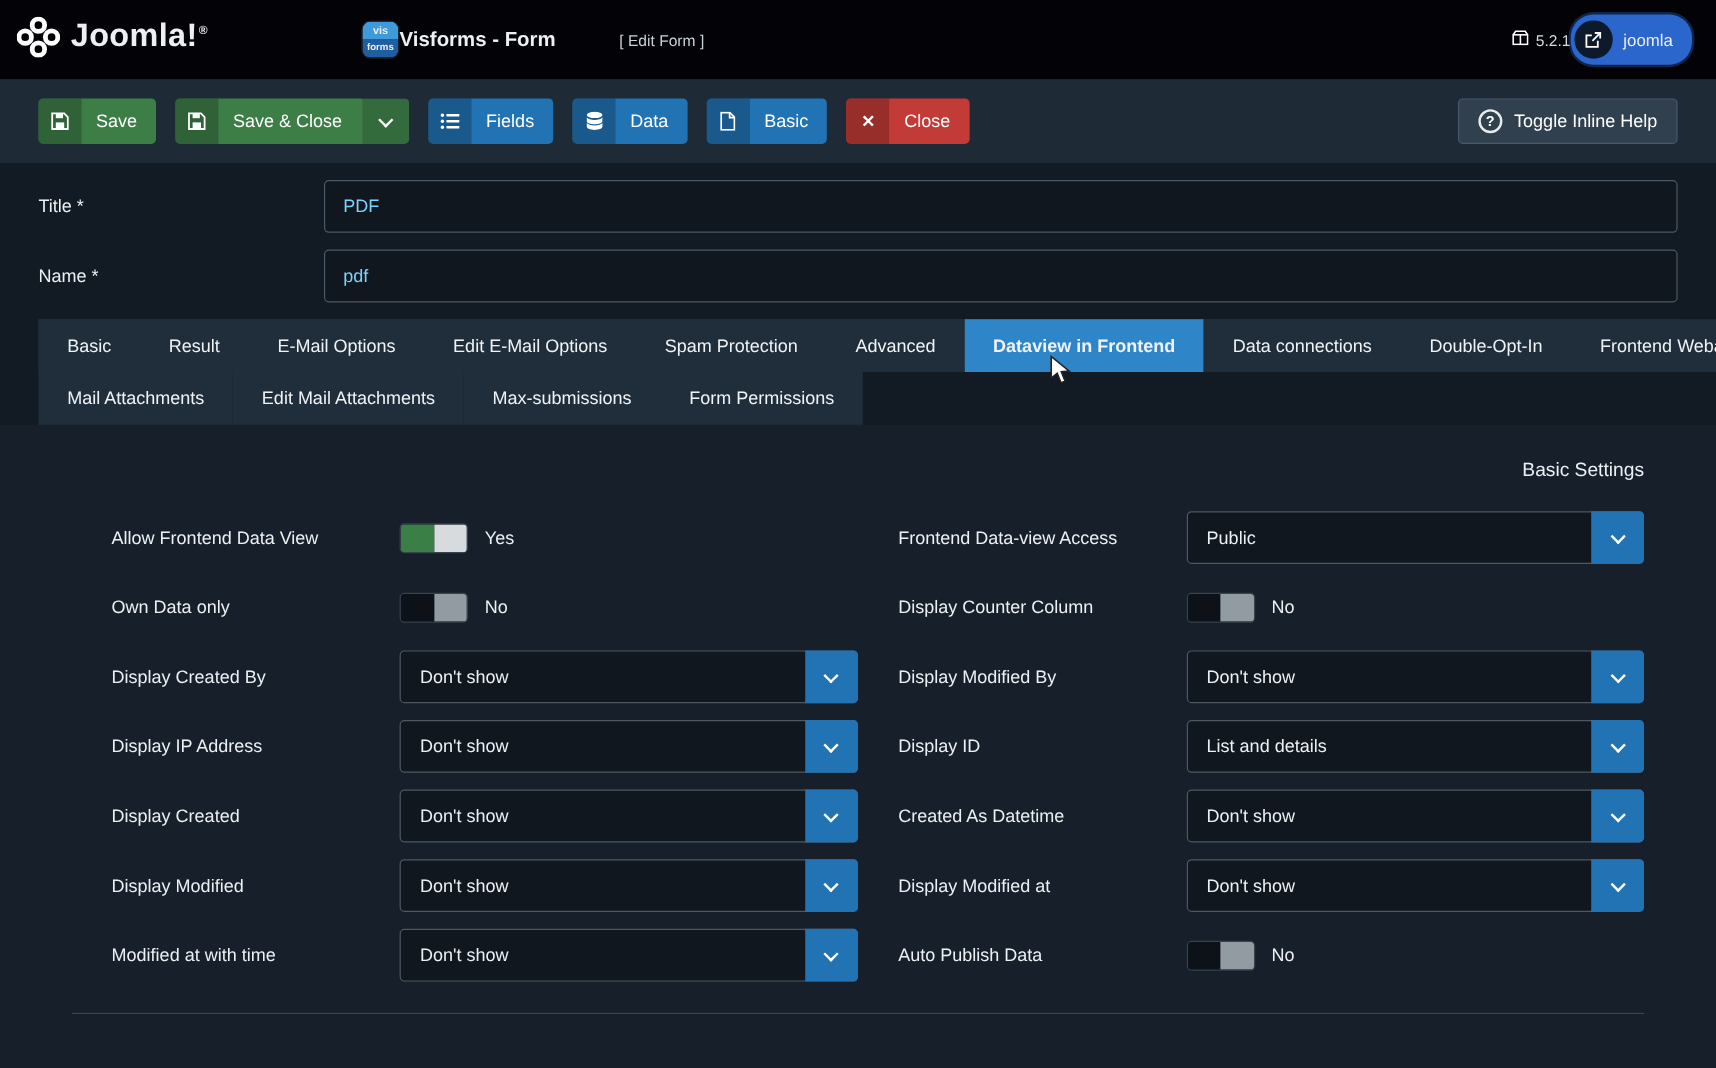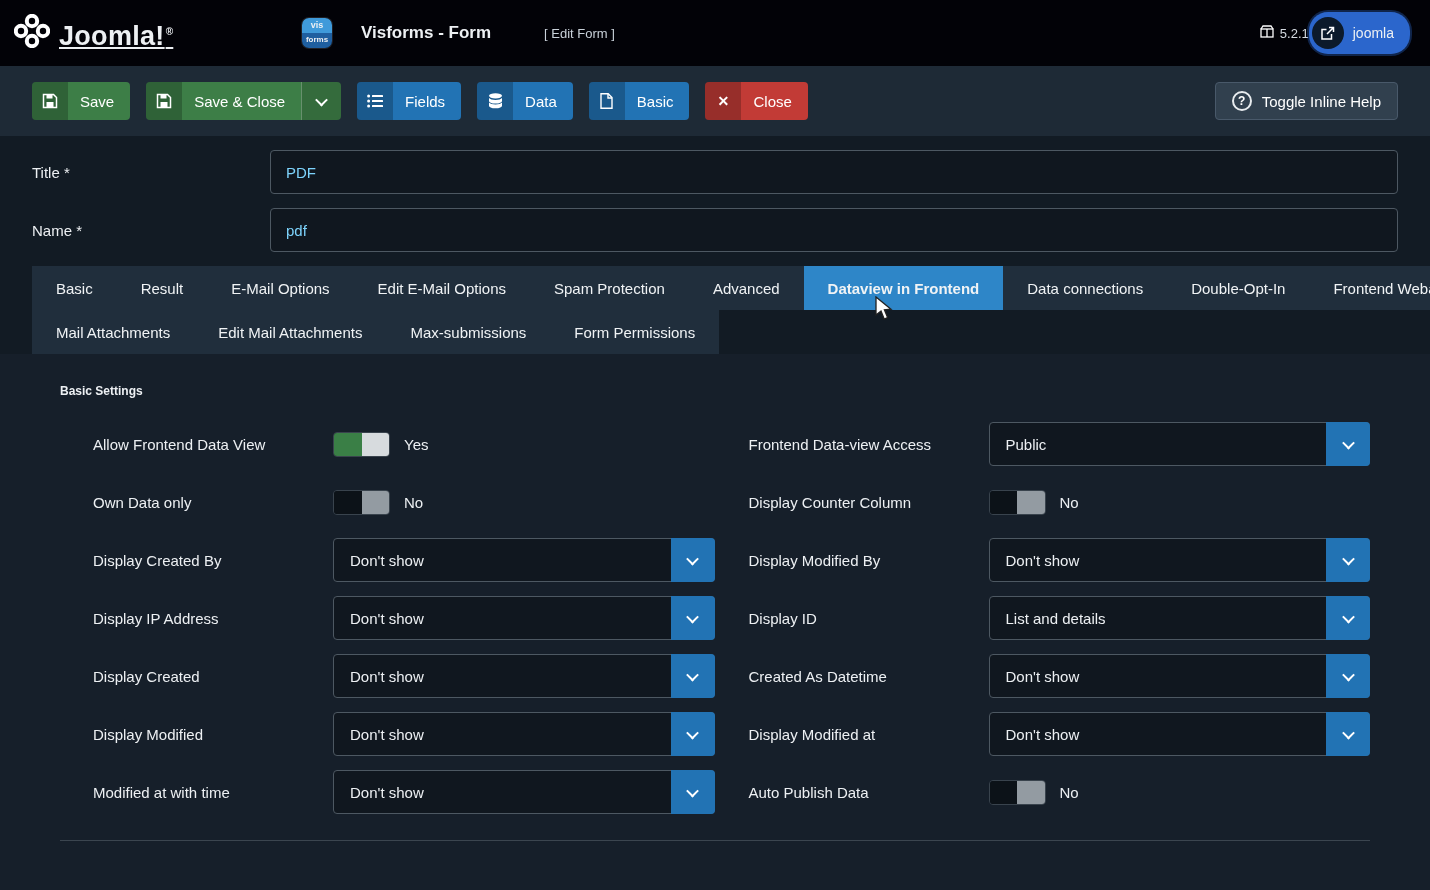--- a/index.html
+++ b/index.html
@@ -7,24 +7,24 @@
   body {
     font-family:"Liberation Sans", sans-serif;
     background:var(--page-bg,#121b24);
     color:#edf0f3;
     overflow:hidden;
     position:relative;
   }
 
   
   .topbar { height:66px; background:var(--topbar-bg,#020207); display:flex; align-items:center; padding:0 20px 0 14px; }
-  .brand { display:flex; align-items:flex-end; gap:9px; width:288px;text-decoration:underline; }
+  .brand { display:flex; align-items:flex-start; gap:9px; width:288px; }
   .brand-text { font-size:27px; font-weight:bold; letter-spacing:.3px; }
   .reg { font-size:10px; vertical-align:super; margin-left:1px; }
-  .page-head { display:flex; align-items:center; gap:29px; }
+  .page-head { display:flex; align-items:center; gap:1px; }
   .vf-icon { width:30px; height:30px; border-radius:7px; overflow:hidden; display:flex; flex-direction:column; box-shadow:0 0 0 1px rgba(255,255,255,.12); }
   .vf-top { height:15px; background:#3f9ada; font-size:9px; font-weight:bold; text-align:center; line-height:15px; }
   .vf-bottom { height:15px; background:#1f5fa0; font-size:8px; font-weight:bold; text-align:center; line-height:14px; }
   .page-head-title { font-size:17px; font-weight:bold; }
   .page-head-suffix { font-size:13px; font-weight:normal; color:#c9d1d9; margin-left:5px;padding-left:48px; }
   .top-right { margin-left:auto; display:flex; align-items:center; }
   .version { display:flex; align-items:center; gap:6px; font-size:13px; color:#d4dae0; }
   .user-pill { height:42px; border-radius:19px; background:#2b66cc; display:flex; align-items:center; gap:9px; padding:3px 16px 3px 3px; cursor:pointer; box-shadow:0 0 0 2px rgba(43,102,204,.35); }
   .user-circ { width:32px; height:32px; border-radius:50%; background:#0c1a2b; display:flex; align-items:center; justify-content:center; }
   .user-label { font-size:14px; }
@@ -53,21 +53,21 @@
 
   
   .tabs { margin-top:14px; }
   .tabs-row1 { display:flex; background:var(--tab-bg,#202e3c); }
   .tabs-row2 { display:flex; }
   .tab { height:44px; display:flex; align-items:center; padding:0 24px; font-size:15px; background:var(--tab-bg,#202e3c); color:#f0f3f5; cursor:pointer; white-space:nowrap; }
   .tab.active { background:var(--tab-active,#2e86c8); font-weight:bold; }
 
   
   .panel { margin:0 -32px; background:var(--panel-bg,#161f2a); padding:30px 60px 0; min-height:536px; }
-  .panel-heading { font-size:12px; font-weight:bold; margin-bottom:24px; }
+  .panel-heading { font-size:16px; font-weight:normal; margin-bottom:24px;text-align:right; }
   .settings-grid { display:grid; grid-template-columns:1fr 1fr; column-gap:34px; row-gap:14px;margin-left:33px; }
   .setting { display:flex; align-items:center; min-height:44px; }
   .s-label { flex:0 0 240px; font-size:15px; padding-right:12px; }
   .select { flex:1; max-width:400px; height:44px; background:var(--input-bg,#10171f); border:1px solid var(--input-border,#4d5862); border-radius:4px; display:flex; align-items:center; cursor:pointer; }
   .select .val { flex:1; padding:0 16px; font-size:15px; white-space:nowrap; overflow:hidden; }
   .select .chev { width:44px; height:44px; margin:-1px -1px -1px 0; background:var(--accent,#2273b4); border-radius:0 4px 4px 0; display:flex; align-items:center; justify-content:center; flex:0 0 44px; }
   .toggle { width:57px; height:25px; border-radius:4px; overflow:hidden; display:flex; border:1px solid #39434d; cursor:pointer; flex:0 0 57px; }
   .half { width:50%; height:100%; }
   .toggle.on  .left  { background:var(--toggle-on,#3a7f46); }
   .toggle.on  .right { background:#d7dbde; }

